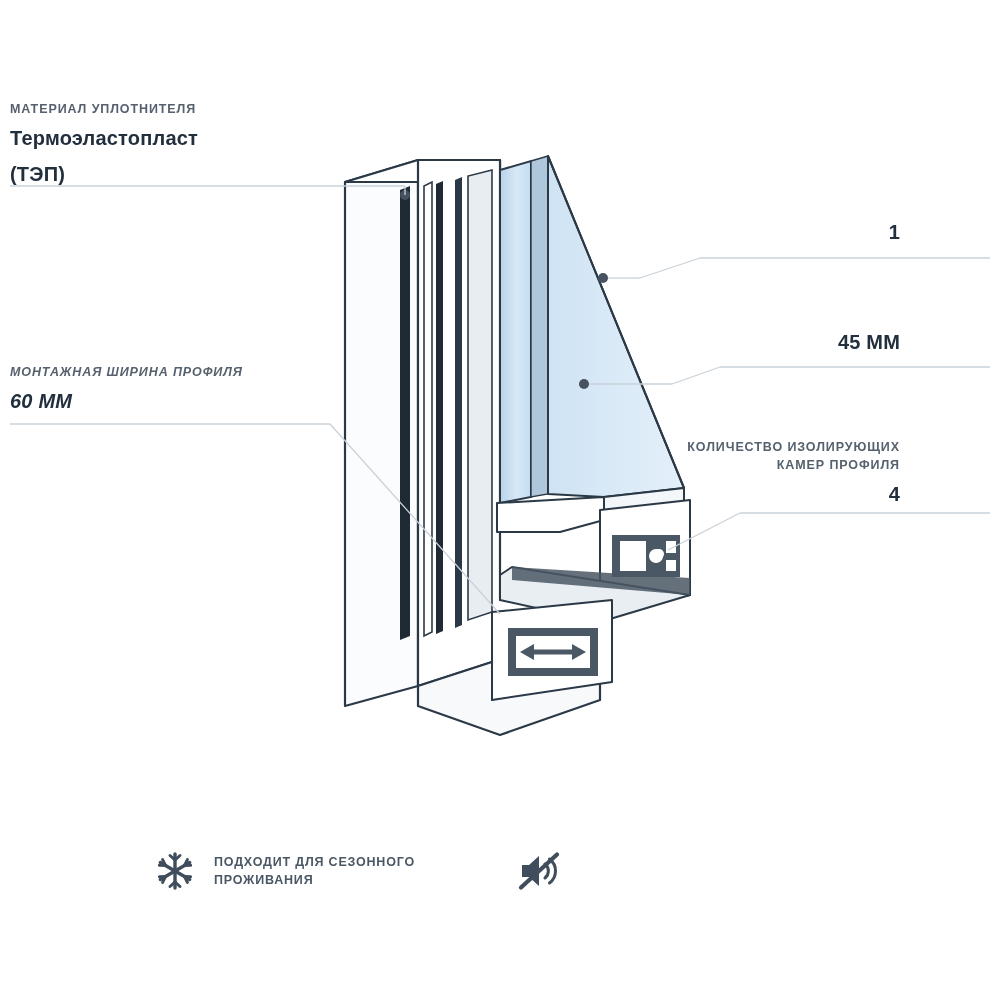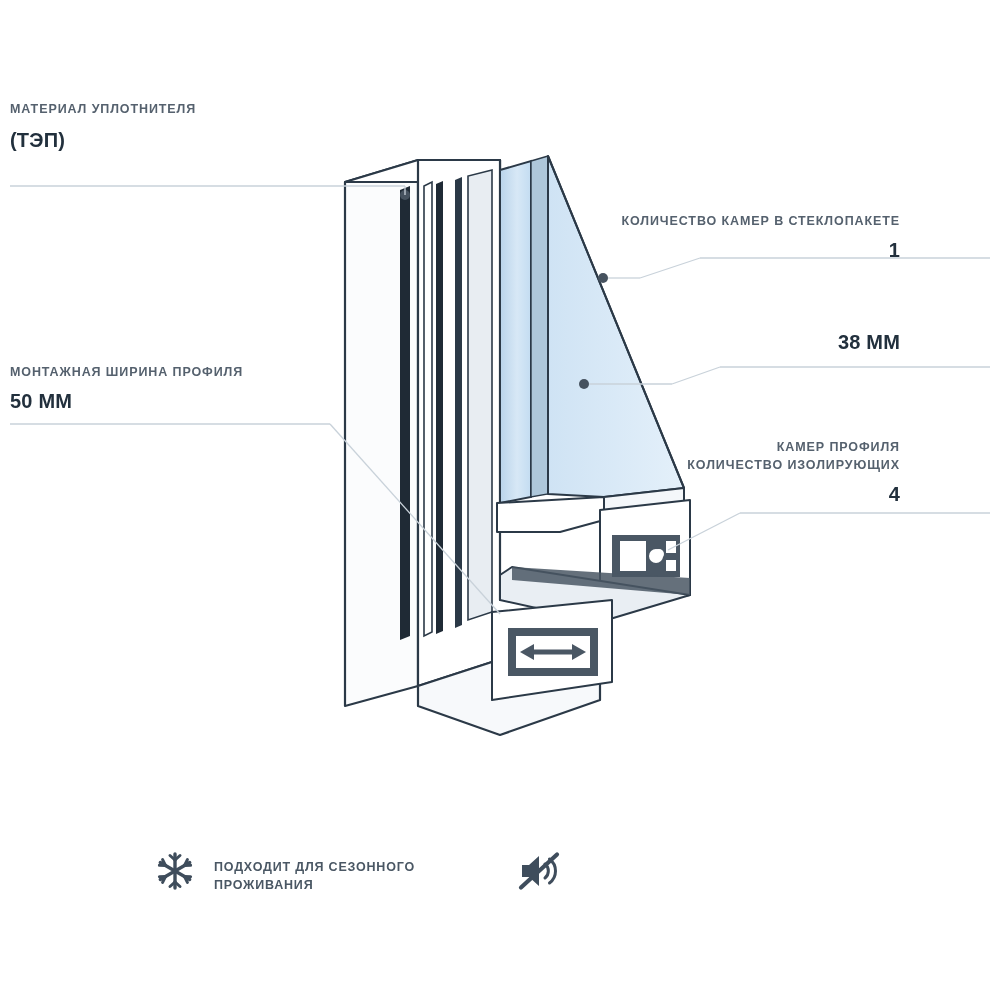--- a/index.html
+++ b/index.html
@@ -59,21 +59,21 @@
   .features {
     position: absolute;
     left: 0;
     top: 836px;
     width: 1000px;
     height: 80px;
   }
   .feature {
     position: absolute;
     display: flex;
-    align-items: flex-end;
+    align-items: center;
     gap: 16px;
   }
   .feature .ficon {
     width: 46px;
     height: 46px;
     display: flex;
     align-items: center;
     justify-content: center;
     color: #3f4d5c;
     flex: 0 0 auto;
@@ -191,40 +191,40 @@
     <line x1="672" y1="384" x2="589" y2="384" stroke="#c9d2da" stroke-width="1.3"></line>
     <circle cx="584" cy="384" r="5" fill="#46525f"></circle>
 
     <line x1="990" y1="513" x2="740" y2="513" stroke="#c9d2da" stroke-width="1.3"></line>
     <line x1="740" y1="513" x2="668" y2="550" stroke="#c9d2da" stroke-width="1.3"></line>
     <circle cx="659" cy="554" r="5" fill="#ffffff"></circle>
   </svg>
 
   <div class="label-block align-left" style="left:10px; top:100px; width:330px;">
     <div class="label-cap">МАТЕРИАЛ УПЛОТНИТЕЛЯ</div>
+    <div class="label-val">Термоэластопласт</div>
     <div class="label-val" style="margin-top:8px;">(ТЭП)</div>
   </div>
 
-  <div class="label-block align-left" style="left:10px; top:363px; width:320px;">
+  <div class="label-block align-left" style="left:10px; top:363px; width:320px;font-style:italic;">
     <div class="label-cap">МОНТАЖНАЯ ШИРИНА ПРОФИЛЯ</div>
-    <div class="label-val">50 ММ</div>
+    <div class="label-val">60 ММ</div>
   </div>
 
   <div class="label-block align-right" style="right:8px; top:212px; width:420px;">
-    <div class="label-cap">КОЛИЧЕСТВО КАМЕР В СТЕКЛОПАКЕТЕ</div>
     <div class="label-val">1</div>
   </div>
 
   <div class="label-block align-right" style="right:8px; top:322px; width:420px;">
-    <div class="label-val">38 ММ</div>
+    <div class="label-val">45 ММ</div>
   </div>
 
   <div class="label-block align-right" style="right:8px; top:438px; width:420px;">
+    <div class="label-cap">КОЛИЧЕСТВО ИЗОЛИРУЮЩИХ</div>
     <div class="label-cap">КАМЕР ПРОФИЛЯ</div>
-    <div class="label-cap">КОЛИЧЕСТВО ИЗОЛИРУЮЩИХ</div>
     <div class="label-val">4</div>
   </div>
 
   <div class="features">
 
     <div class="feature" style="left:152px; top:12px;">
       <div class="ficon">
         <svg width="44" height="44" viewBox="0 0 44 44" fill="#3f4d5c">
           <g stroke="#3f4d5c" stroke-width="3.4" stroke-linecap="round">
             <line x1="22" y1="5" x2="22" y2="39"></line>

